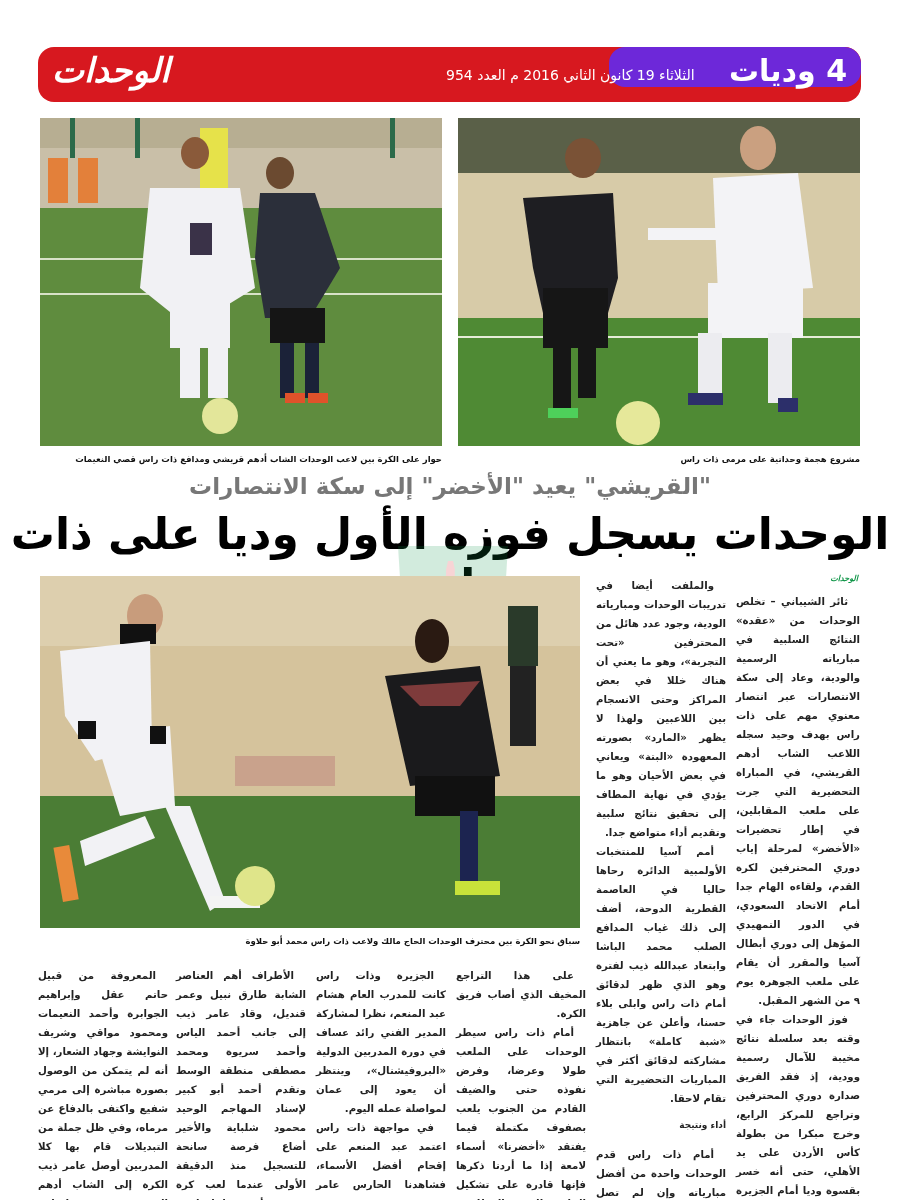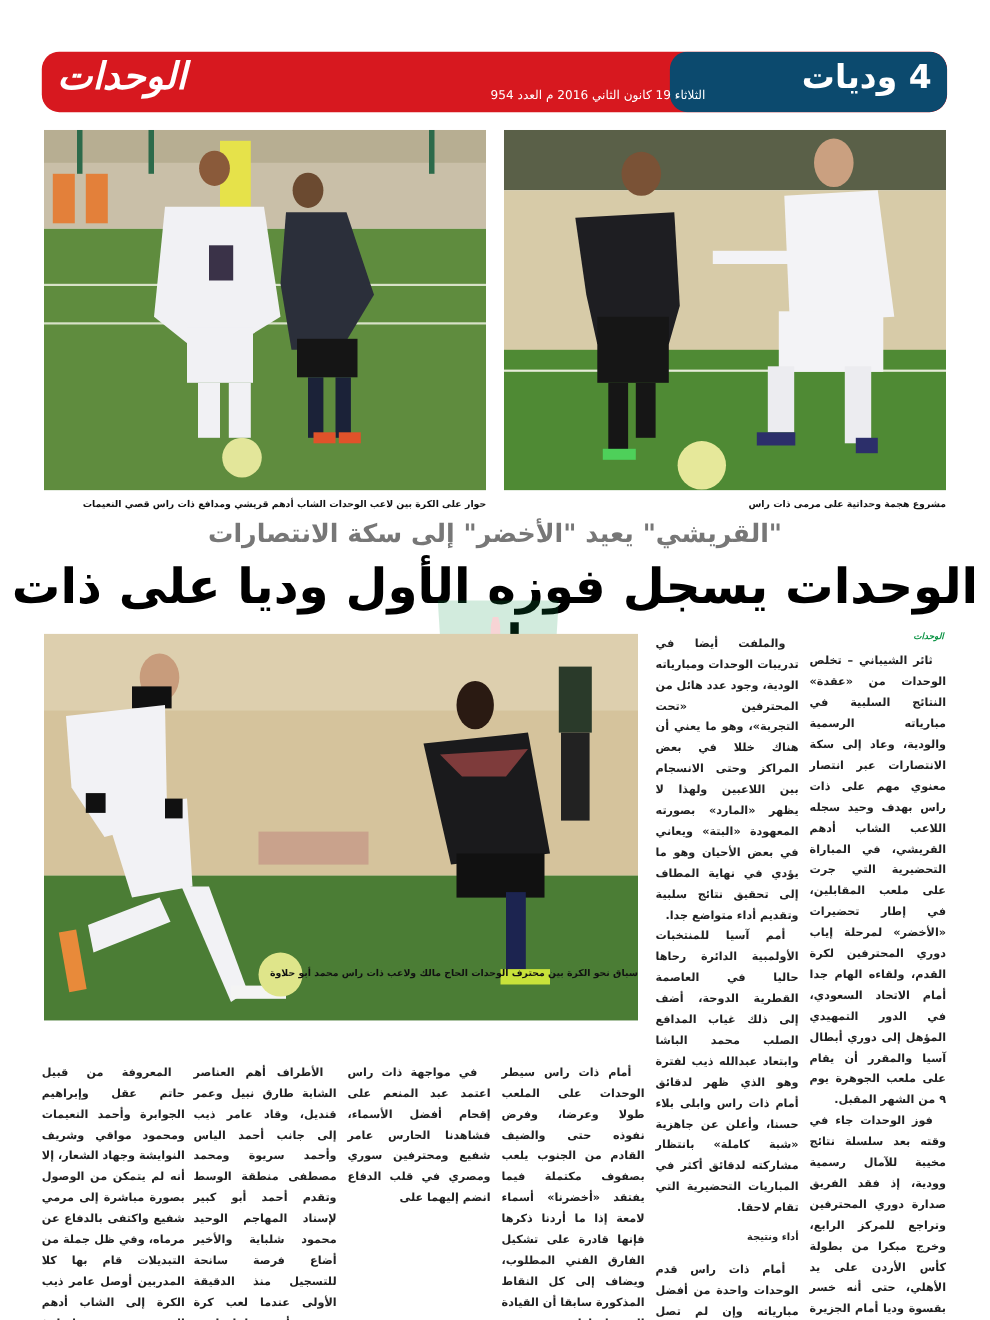--- a/index.html
+++ b/index.html
@@ -1,36 +1,36 @@
 <!DOCTYPE html>
 <html><head>
 <meta charset="utf-8">
 <style>
   * { box-sizing: border-box; margin: 0; padding: 0; }
   html, body { width: 900px; height: 1200px; background: #ffffff; overflow: hidden; }
   body { position: relative; font-family: "DejaVu Sans", sans-serif; color: #111; }
 
   
   .banner { position: absolute; left: 38px; top: 47px; width: 823px; height: 55px; border-radius: 16px; background: #d7181f; overflow: hidden; }
-  .banner-green { position: absolute; right: 0; top: 0; width: 252px; height: 55px; background: #0c4a6e; border-radius: 16px; }
+  .banner-green { position: absolute; right: 0; top: 0; width: 252px; height: 40px; background: #6d28d9; border-radius: 16px; }
   .section-label { position: absolute; right: 14px; top: 6px; color: #fff; font-size: 30px; font-weight: bold; direction: rtl; font-family: "DejaVu Sans", sans-serif; }
   .brand { position: absolute; left: 14px; top: 3px; color: #fff; font-size: 34px; font-weight: bold; font-style: italic; font-family: "DejaVu Sans", sans-serif; direction: rtl; letter-spacing: -1px; }
-  .issue-line { position: absolute; left: 408px; top: 33px; color: #fff; font-size: 11px; direction: rtl; white-space: nowrap; }
+  .issue-line { position: absolute; left: 408px; top: 20px; color: #fff; font-size: 14px; direction: rtl; white-space: nowrap; }
 
   
   .photo { position: absolute; overflow: hidden; }
   .photo svg { width: 100%; height: 100%; display: block; }
   .photo-tl { left: 40px; top: 118px; width: 402px; height: 328px; }
   .photo-tr { left: 458px; top: 118px; width: 402px; height: 328px; }
   .photo-big { left: 40px; top: 576px; width: 540px; height: 352px; }
 
   .caption { position: absolute; font-size: 8.5px; font-weight: bold; direction: rtl; text-align: left; white-space: nowrap; color: #111; }
   .cap-tl { right: 458px; top: 454px; }
   .cap-tr { right: 40px; top: 454px; }
-  .cap-big { right: 320px; top: 880px; }
+  .cap-big { right: 320px; top: 936px; }
 
   
   .kicker { position: absolute; left: 0; width: 900px; top: 473px; text-align: center; direction: rtl; color: #777; font-size: 23px; font-weight: bold; }
   .headline { position: absolute; left: 0; width: 900px; top: 508px; text-align: center; direction: rtl; color: #000; font-size: 44px; font-weight: bold; letter-spacing: -1px; }
 
   
   .watermark { position: absolute; left: 388px; top: 536px; width: 130px; height: 140px; opacity: 0.18; pointer-events: none; }
 
   
   .col { position: absolute; direction: rtl; text-align: justify; font-size: 10.2px; line-height: 19px; font-weight: bold; color: #222; }
@@ -163,24 +163,26 @@
 </div>
 
 <div class="col col-2">
   <p>والملفت أيضا في تدريبات الوحدات ومبارياته الودية، وجود عدد هائل من المحترفين «تحت التجربة»، وهو ما يعني أن هناك خللا في بعض المراكز وحتى الانسجام بين اللاعبين ولهذا لا يظهر «المارد» بصورته المعهودة «البتة» ويعاني في بعض الأحيان وهو ما يؤدي في نهاية المطاف إلى تحقيق نتائج سلبية وتقديم أداء متواضع جدا.</p>
   <p>أمم آسيا للمنتخبات الأولمبية الدائرة رحاها حاليا في العاصمة القطرية الدوحة، أضف إلى ذلك غياب المدافع الصلب محمد الباشا وابتعاد عبدالله ذيب لفترة وهو الذي ظهر لدقائق أمام ذات راس وابلى بلاء حسنا، وأعلن عن جاهزية «شبة كاملة» بانتظار مشاركته لدقائق أكثر في المباريات التحضيرية التي تقام لاحقا.</p>
   <p class="subhead">أداء ونتيجة</p>
   <p>أمام ذات راس قدم الوحدات واحدة من أفضل مبارياته وإن لم تصل الدرجة المئوية عن الرضا الجماهيري إلى «العلامة الكاملة» بانتظار بصمة مؤثرة من الجهاز الفني الجديد وهم «أبناء النادي» والذين باتوا يعرفون كل صغيرة وكبيرة عن وضعية الفريق، ويدركون في الوقت ذاته أنهم في مهمة صعبة والحاجة ماسة إلى إيجاد حل جذري يخفف قليلا من «لهيب» جماهيرهم التي يحترق قلبها</p>
 </div>
 
 <div class="col col-3">
+  <p>على هذا التراجع المخيف الذي أصاب فريق الكرة.</p>
   <p>أمام ذات راس سيطر الوحدات على الملعب طولا وعرضا، وفرض نفوذه حتى والضيف القادم من الجنوب يلعب بصفوف مكتملة فيما يفتقد «أخضرنا» أسماء لامعة إذا ما أردنا ذكرها فإنها قادرة على تشكيل الفارق الفني المطلوب، ويضاف إلى كل النقاط المذكورة سابقا أن القيادة الفنية لمباراتي</p>
 </div>
 
 <div class="col col-4">
+  <p>الجزيرة وذات راس كانت للمدرب العام هشام عبد المنعم، نظرا لمشاركة المدير الفني رائد عساف في دورة المدربين الدولية «البروفيشنال»، وينتظر أن يعود إلى عمان لمواصلة عمله اليوم.</p>
   <p>في مواجهة ذات راس اعتمد عبد المنعم على إقحام أفضل الأسماء، فشاهدنا الحارس عامر شفيع ومحترفين سوري ومصري في قلب الدفاع انضم إليهما على</p>
 </div>
 
 <div class="col col-5">
   <p>الأطراف أهم العناصر الشابة طارق نبيل وعمر قنديل، وقاد عامر ذيب إلى جانب أحمد الياس وأحمد سريوة ومحمد مصطفى منطقة الوسط وتقدم أحمد أبو كبير لإسناد المهاجم الوحيد محمود شلباية والأخير أضاع فرصة سانحة للتسجيل منذ الدقيقة الأولى عندما لعب كرة متقنة برأسه حولها حارس ذات راس حيدر الجعافرة لركنية.</p>
 
 </div>
 
 <div class="col col-6">
   <p>المعروفة من قبيل حاتم عقل وإبراهيم الجوابرة وأحمد النعيمات ومحمود مواقي وشريف النوايشة وجهاد الشعار، إلا أنه لم يتمكن من الوصول بصورة مباشرة إلى مرمي شفيع واكتفى بالدفاع عن مرماه، وفي ظل جملة من التبديلات قام بها كلا المدربين أوصل عامر ذيب الكرة إلى الشاب أدهم القريشي ليراوغ المدافعين ويسدد الكرة على يمين الحارس «البديل» معتز ياسين.</p>

